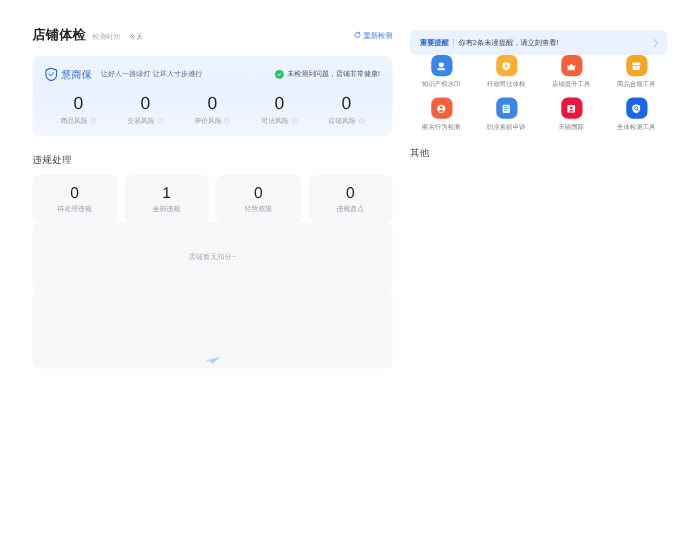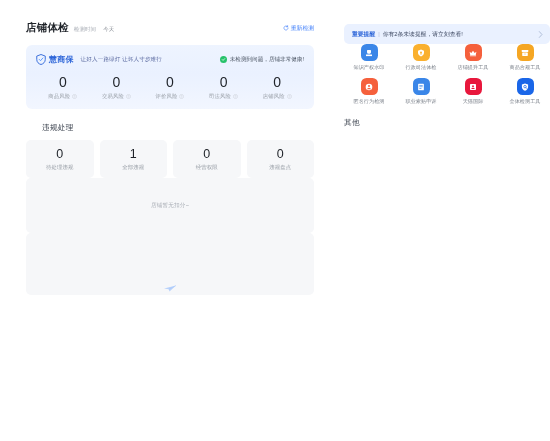--- a/index.html
+++ b/index.html
@@ -13,21 +13,21 @@
     font-family: "Liberation Sans", "DejaVu Sans", sans-serif;
     color: #1f2329;
     overflow: hidden;
   }
   .page {
     display: flex;
     width: 550px;
     height: 441px;
     box-sizing: border-box;
     padding: 20px 12px 0 26px;
-    gap: 30px;
+    gap: 14px;
   }
 
   
   .left-col {
     width: 288px;
     flex: 0 0 288px;
   }
 
   .page-head {
     display: flex;
@@ -81,21 +81,21 @@
     height: 13px;
   }
   .brand {
     display: flex;
     align-items: center;
     gap: 3px;
   }
   .brand-mark svg { display: block; }
   .brand-name {
     font-size: 8px;
-    font-weight: bold;
+    font-weight: normal;
     color: #2a63d8;
     letter-spacing: 0.2px;
   }
   .brand-slogan {
     font-size: 5.6px;
     color: #5b6aa0;
     margin-left: 4px;
     letter-spacing: 0.1px;
   }
   .health-status {
@@ -144,21 +144,21 @@
     font-size: 5.4px;
     color: #9aa0a8;
     letter-spacing: 0.1px;
   }
   .q-icon svg { display: block; }
 
   
   .section-title {
     font-size: 7.6px;
     color: #3d4450;
-    margin: 14px 0 7px 16px;
+    margin: 14px 0 7px 0;
     letter-spacing: 0.3px;
   }
 
   .tiles-row {
     display: flex;
     gap: 6px;
   }
   .tile {
     flex: 1 1 0;
     background: #f6f7f9;

